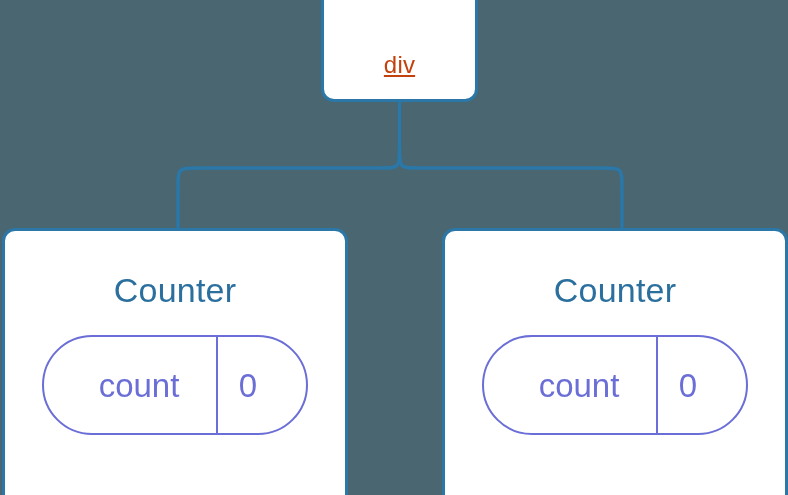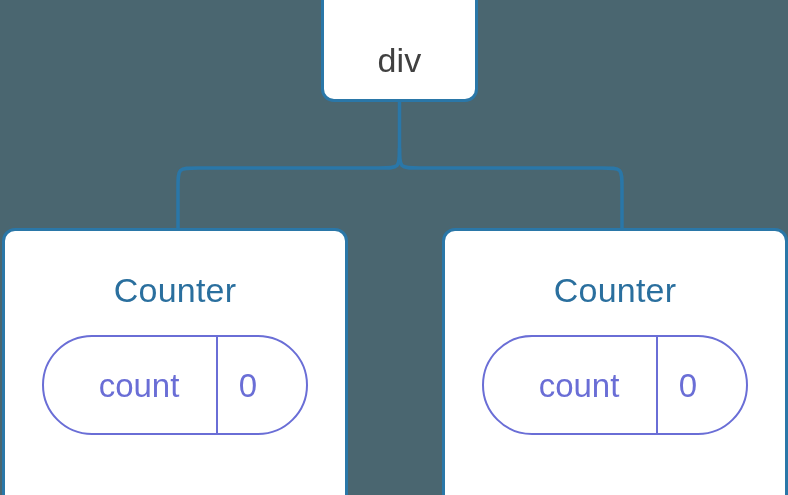--- a/index.html
+++ b/index.html
@@ -37,24 +37,25 @@
     left: 321px;
     top: -18px;
     width: 157px;
     height: 120px;
     display: flex;
     align-items: flex-end;
     justify-content: center;
     padding-bottom: 22px;
   }
   .root-label {
-    font-size: 34px;
-    color: #404040;
+    font-size: 24px;
+    color: #c2410c;
     line-height: 1;
     letter-spacing: 0.2px;
+    text-decoration: underline;
   }
   .child-node {
     top: 228px;
     width: 346px;
     height: 285px;
     display: flex;
     flex-direction: column;
     align-items: center;
     padding-top: 42px;
     box-sizing: border-box;

